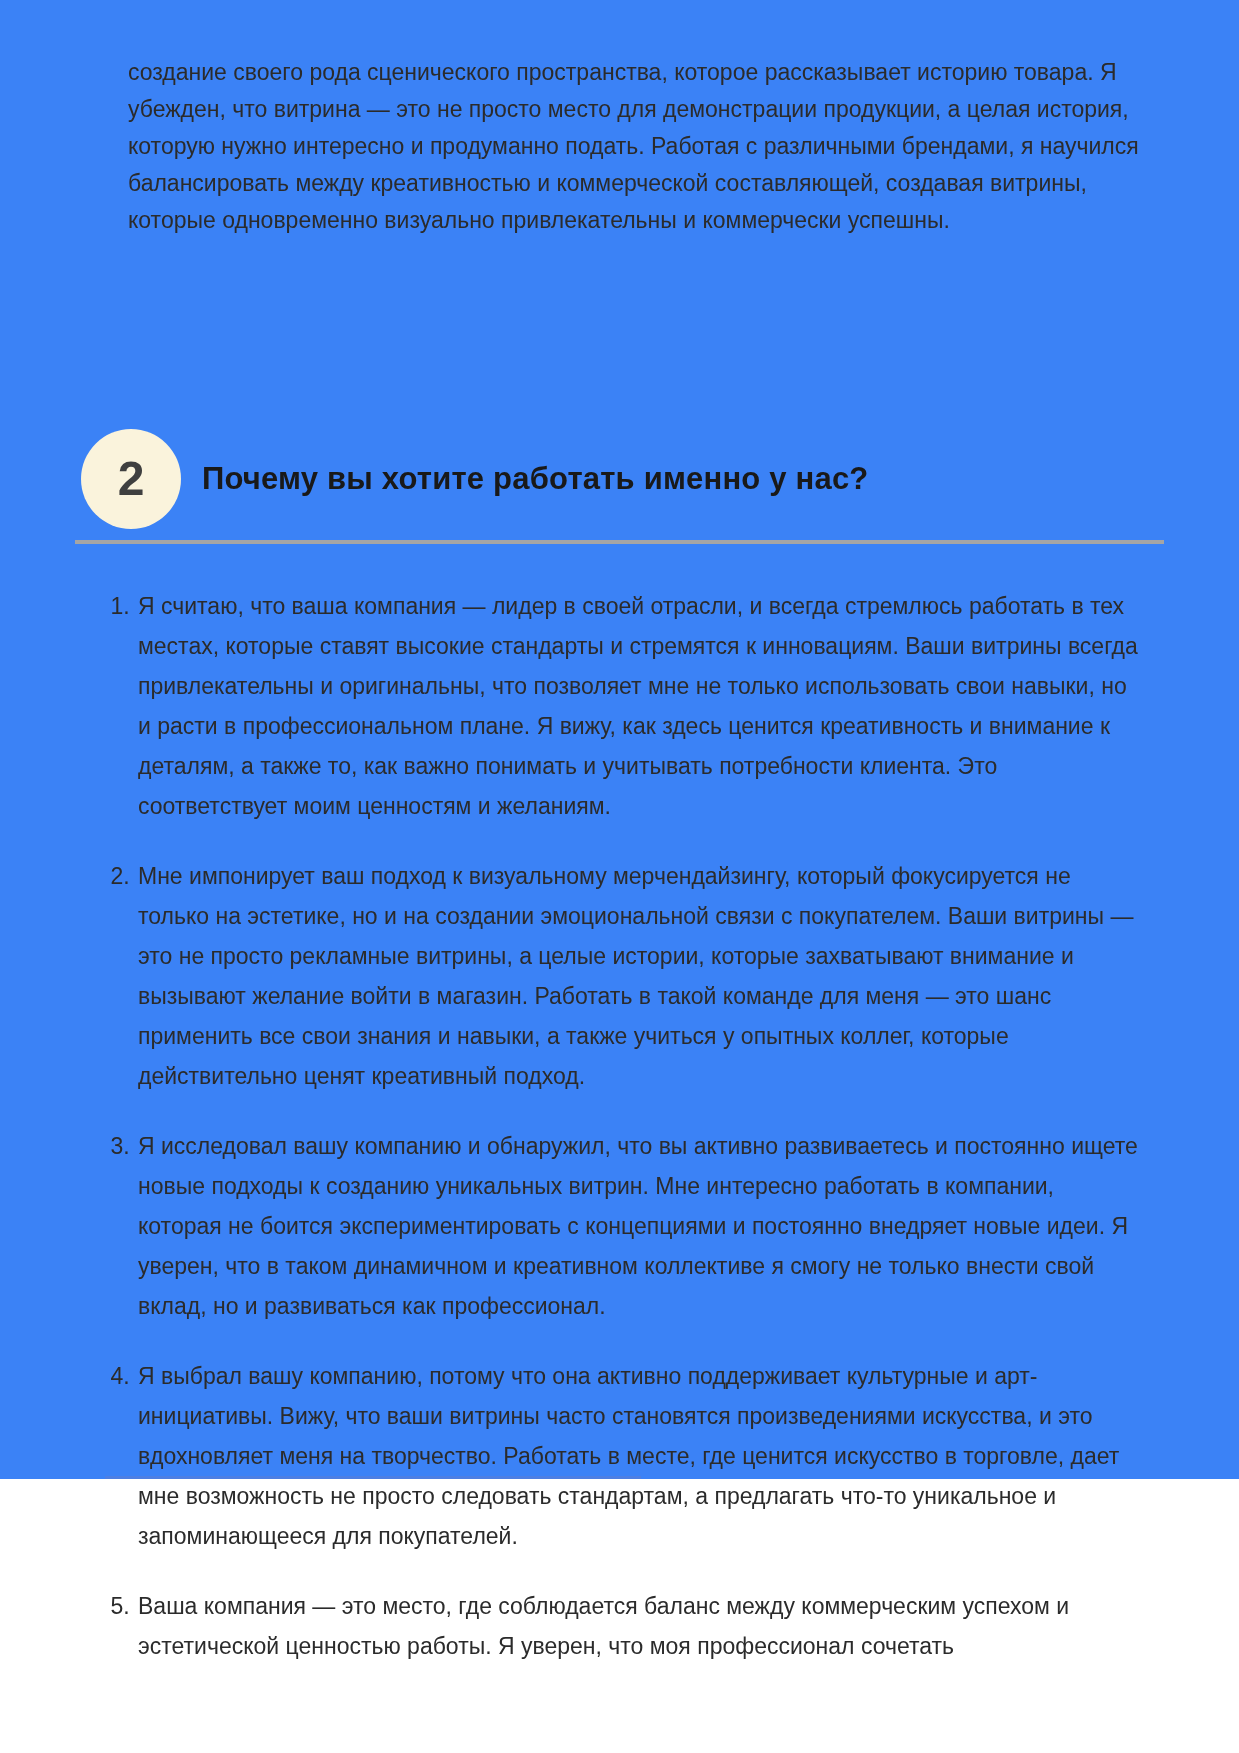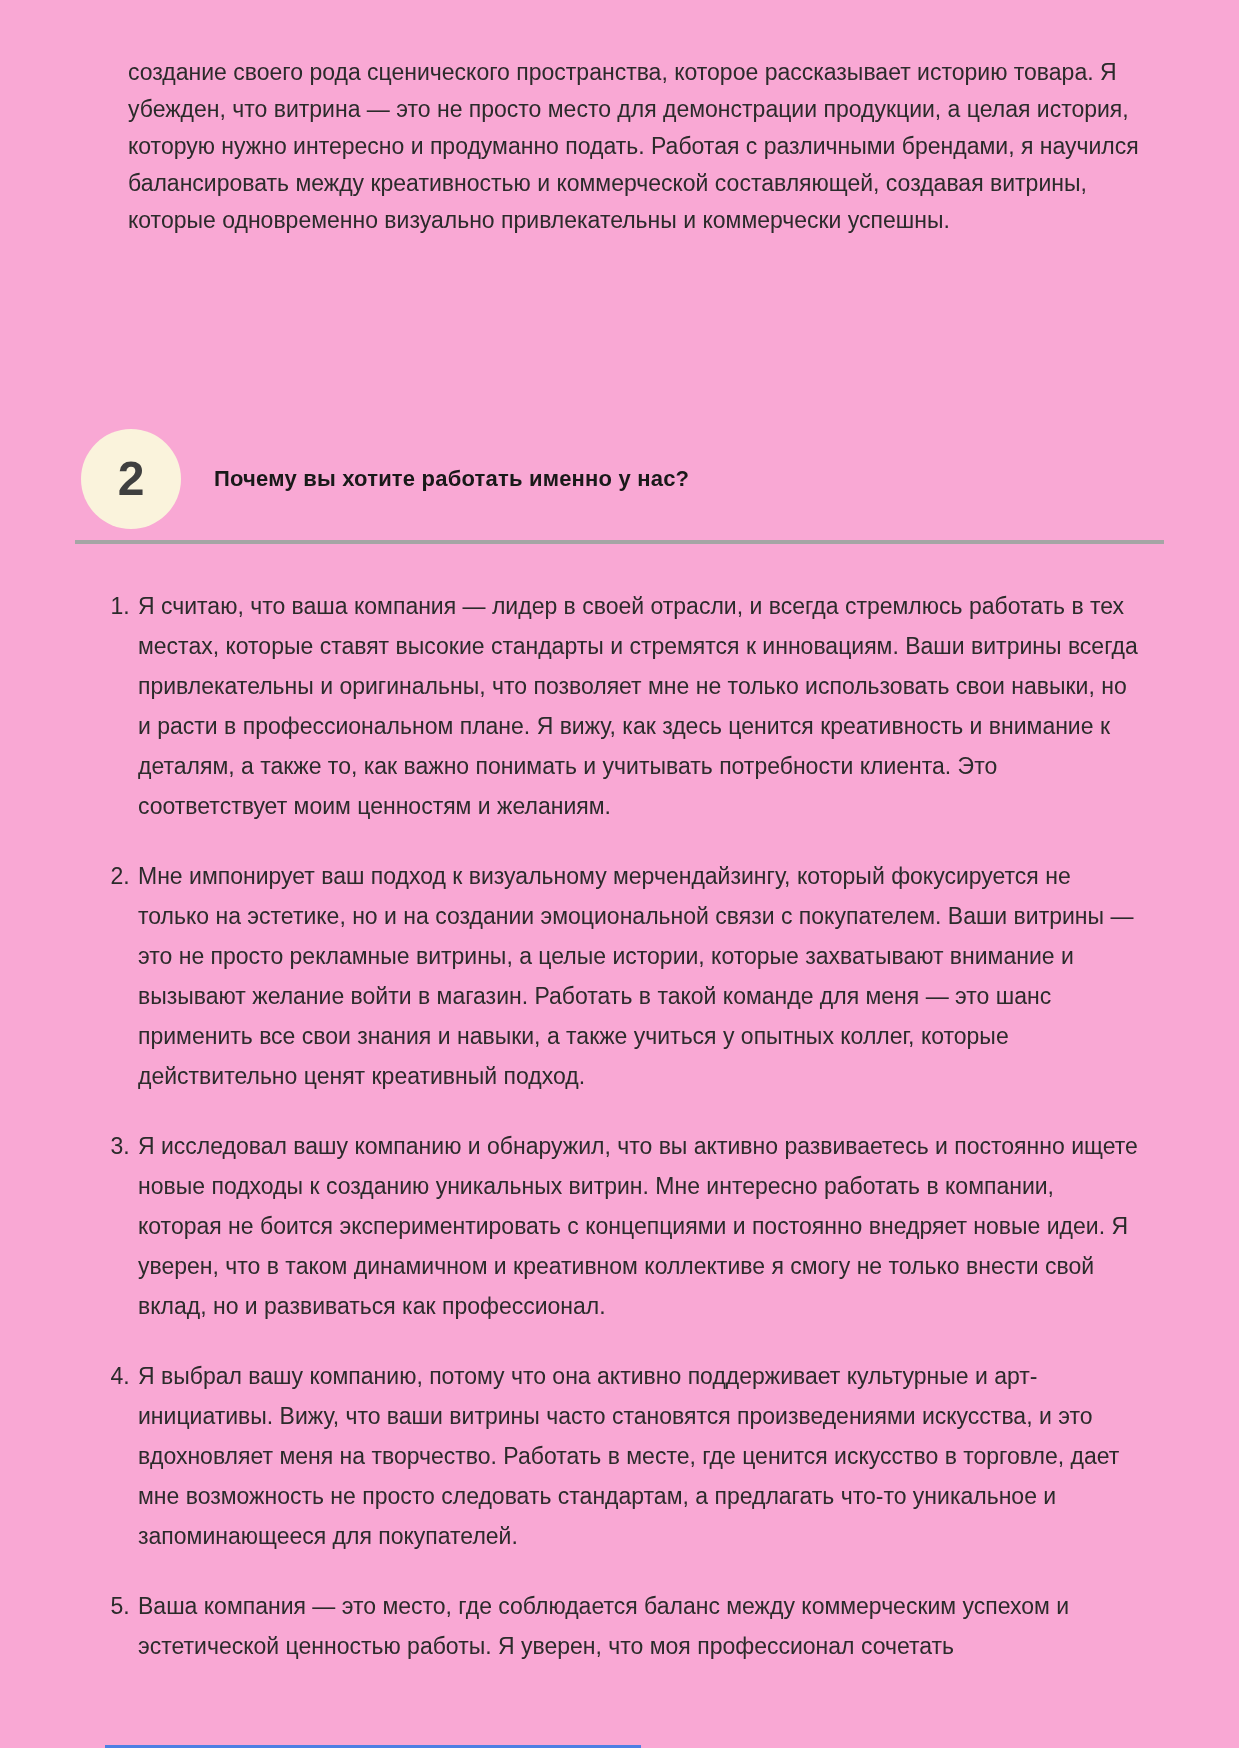--- a/index.html
+++ b/index.html
@@ -10,22 +10,22 @@
   body {
     width: 1239px;
     height: 1753px;
     font-family: "Liberation Sans", "DejaVu Sans", sans-serif;
     color: #2b2b2b;
     overflow: hidden;
   }
   .page {
     position: relative;
     width: 1239px;
-    height: 1748px;
-    background: #f9a8d4;
+    height: 1479px;
+    background: #3b82f6;
   }
   .intro {
     margin: 0;
     padding: 54px 98px 0 128px;
     font-size: 23px;
     line-height: 37px;
     color: #2b2b2b;
   }
   .section-header {
     display: flex;
@@ -45,22 +45,22 @@
     align-items: center;
     justify-content: center;
   }
   .badge span {
     font-size: 48px;
     font-weight: 700;
     color: #3f3f3f;
     line-height: 1;
   }
   .section-title {
-    margin: 12px;
-    font-size: 22px;
+    margin: 0;
+    font-size: 31px;
     line-height: 1.2;
     font-weight: 700;
     color: #191919;
     letter-spacing: 0.2px;
   }
   .divider {
     height: 4px;
     background: #a5a5a5;
     margin: 11px 75px 0 75px;
   }

